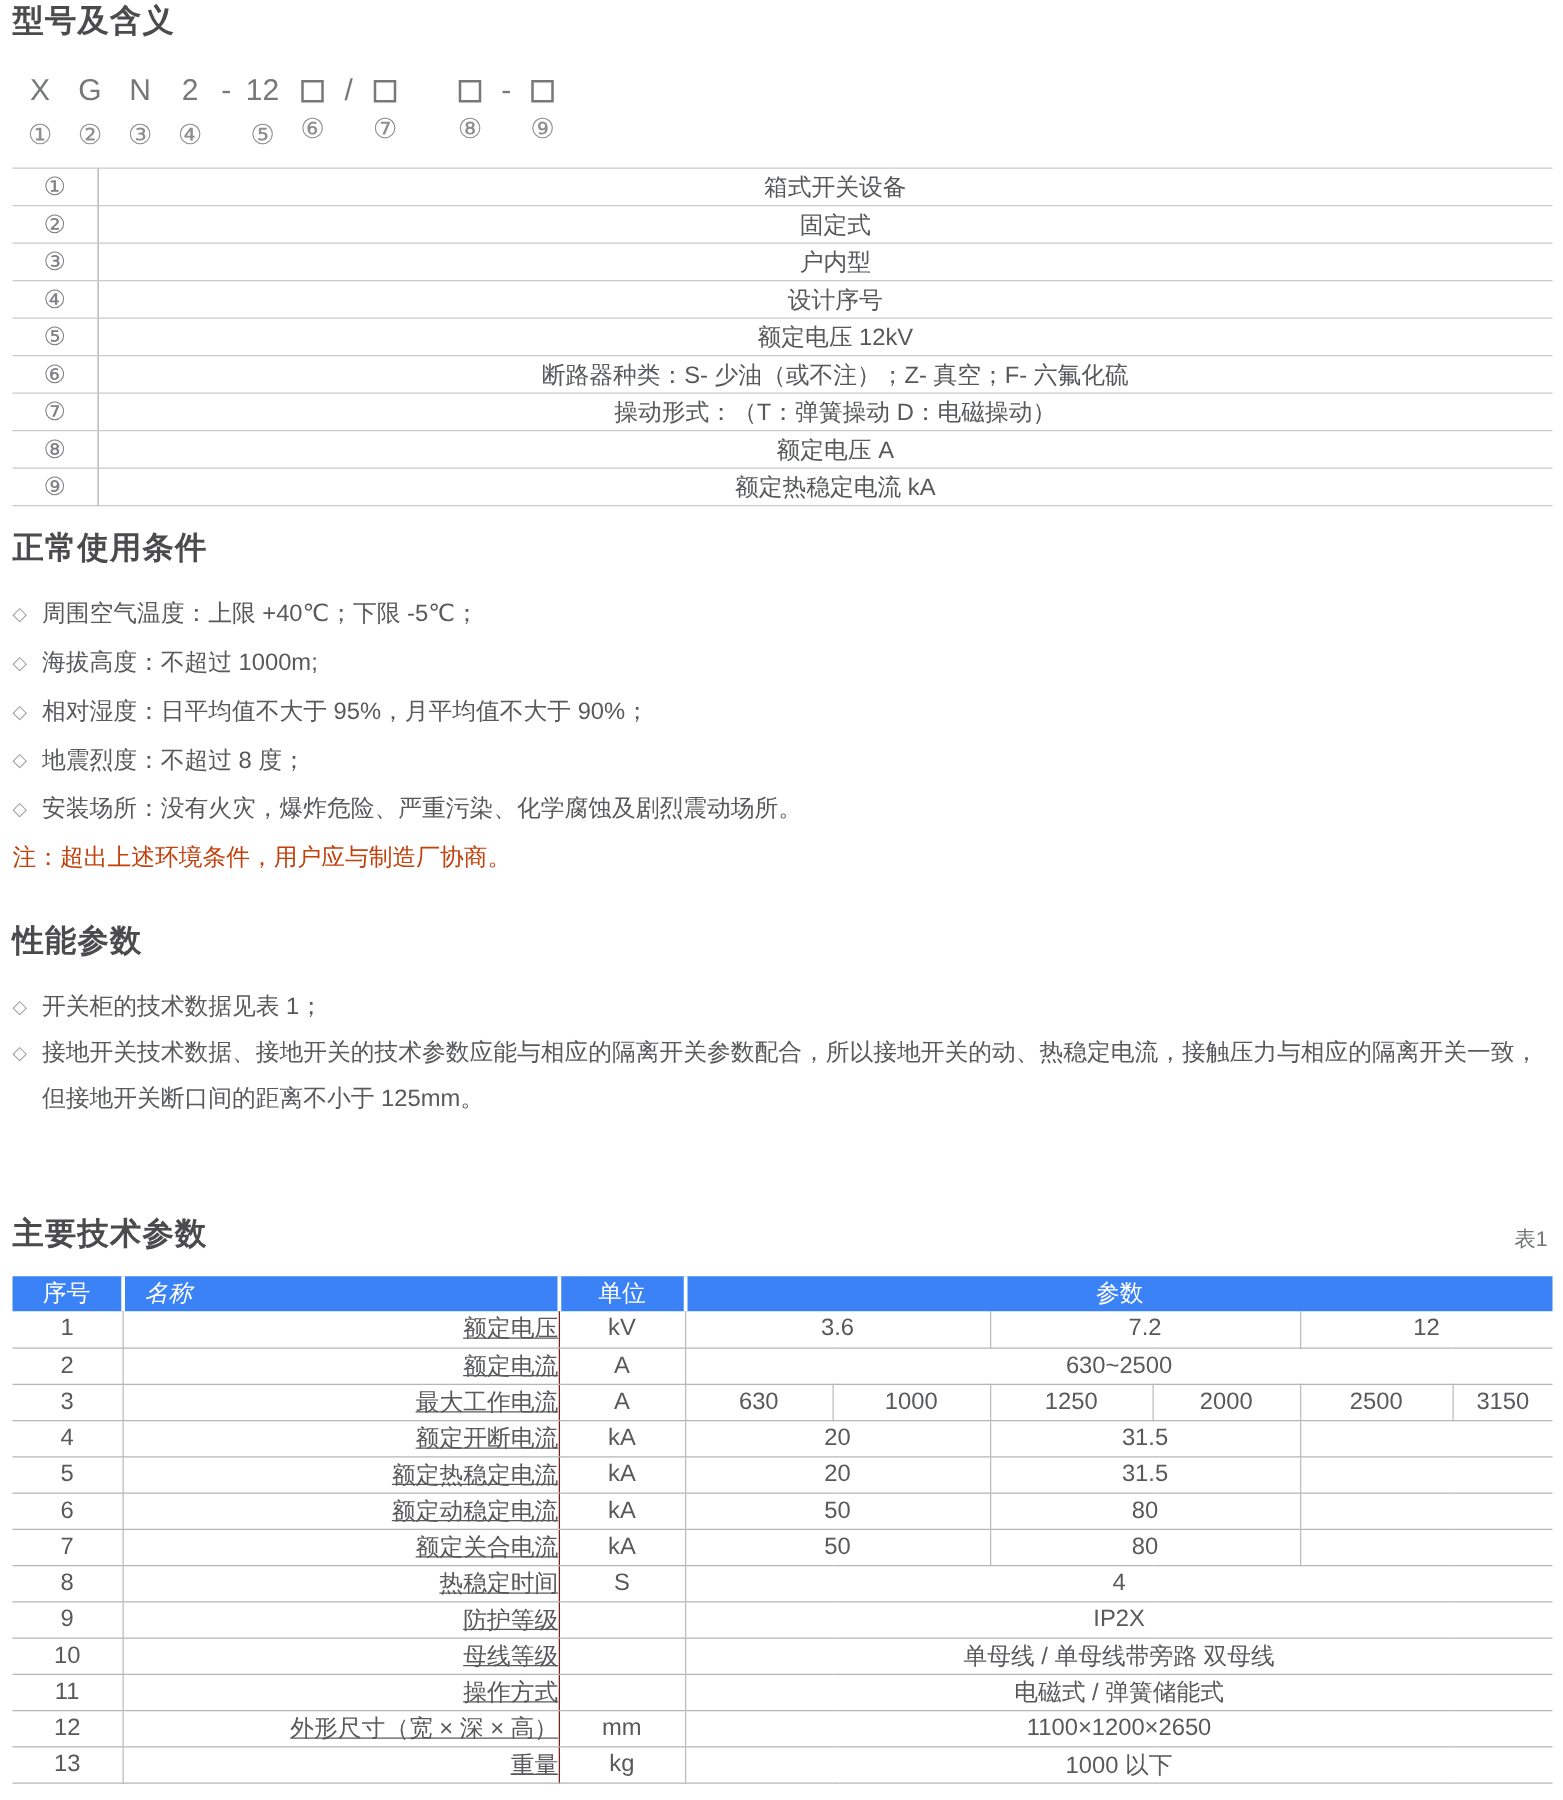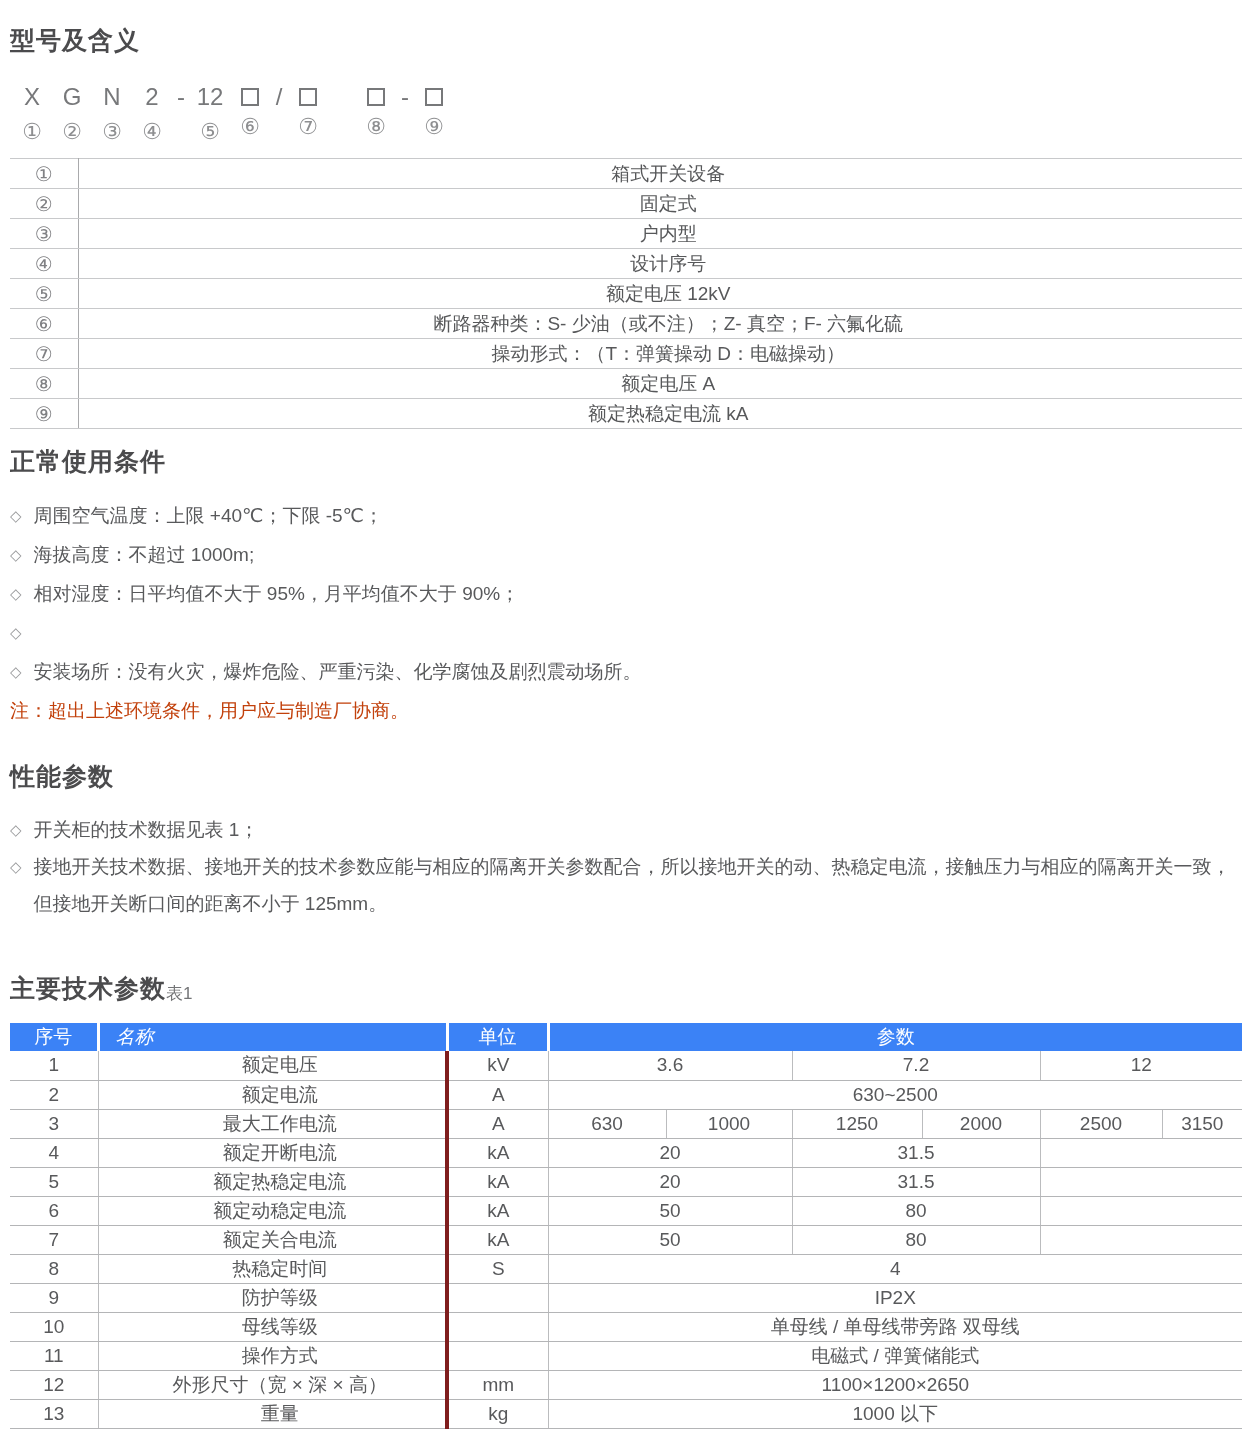--- a/index.html
+++ b/index.html
@@ -2,21 +2,21 @@
 <html><head>
 <meta charset="utf-8">
 <style>
   * { margin:0; padding:0; box-sizing:border-box; }
   html,body { background:#ffffff; }
   body {
     width:1250px; height:1440px; overflow:hidden;
     font-family:"Liberation Sans","DejaVu Sans",sans-serif;
     color:#58595b;
   }
-  .page { position:relative; width:1250px; height:1137px; padding:24px 10px 0 10px; }
+  .page { position:relative; width:1250px; height:1137px; padding:0 10px 0 10px; }
 
   .sec-title {
     font-size:25px; font-weight:bold; color:#4b4b4d; letter-spacing:1px;
   }
 
   
   .model-line { display:flex; align-items:flex-start; margin-top:26px; margin-left:2px; }
   .ml-item { display:flex; flex-direction:column; align-items:center; width:40px; }
   .ml-item.sep { width:18px; }
   .ml-item.gap { margin-left:28px; }
@@ -42,40 +42,40 @@
   ul.bullets { list-style:none; margin-top:18px; }
   ul.bullets li { display:flex; align-items:flex-start; font-size:19px; color:#58595b; }
   ul.bullets.cond li { line-height:39px; }
   ul.bullets.perf li { line-height:37px; }
   .diamond { color:#98999b; font-size:15px; margin-right:12px; flex:0 0 auto; }
   ul.bullets.cond .diamond { line-height:39px; }
   ul.bullets.perf .diamond { line-height:37px; }
   .note-line { font-size:19px; color:#c2410c; line-height:39px; }
 
   
-  .tbl-title-row { display:flex; justify-content:flex-start; align-items:flex-end; margin-top:50px; }
+  .tbl-title-row { display:flex; justify-content:space-between; align-items:flex-end; margin-top:72px; }
   .tbl-label { font-size:17px; color:#737476; padding-right:2px; }
 
   
   table.main {
     width:1232px; border-collapse:collapse; table-layout:fixed;
     margin-top:18px; font-size:19px; text-align:center;
   }
   table.main thead th {
     background:#3b82f6; color:#ffffff; font-weight:normal; font-size:19px;
     height:28px; vertical-align:middle;
   }
   table.main thead th + th { border-left:3px solid #ffffff;text-align:center; }
   table.main thead th.h-name { text-align:left; padding-left:16px;font-style:italic; }
   table.main tbody td {
     height:29px; border-bottom:1px solid #b4b5b7; color:#58595b; vertical-align:middle;
     white-space:nowrap; overflow:hidden;
   }
   table.main td.c-no { border-right:1px solid #bbbcbe; }
-  table.main td.c-name { text-align:center; padding-left:16px; border-right:4px solid #7f1d1d; }
+  table.main td.c-name { text-align:right; padding-left:16px; border-right:1px solid #7f1d1d;text-decoration:underline; }
   table.main td.c-unit { border-right:1px solid #bbbcbe; }
   table.main td.c-param { border-right:1px solid #bbbcbe; }
   table.main td.c-param.last { border-right:none; }
 </style>
 </head>
 <body>
 
 <div class="page">
 
   <div class="sec-title">型号及含义</div>
@@ -181,20 +181,21 @@
       <li>
         <span class="diamond">◇</span>
         <span>海拔高度：不超过 1000m;</span>
       </li>
       <li>
         <span class="diamond">◇</span>
         <span>相对湿度：日平均值不大于 95%，月平均值不大于 90%；</span>
       </li>
       <li>
         <span class="diamond">◇</span>
+        <span>地震烈度：不超过 8 度；</span>
       </li>
       <li>
         <span class="diamond">◇</span>
         <span>安装场所：没有火灾，爆炸危险、严重污染、化学腐蚀及剧烈震动场所。</span>
       </li>
     </ul>
   <div class="note-line">注：超出上述环境条件，用户应与制造厂协商。</div>
 
   <div class="sec-title sec-gap2">性能参数</div>
   <ul class="bullets perf" id="perf-list">

